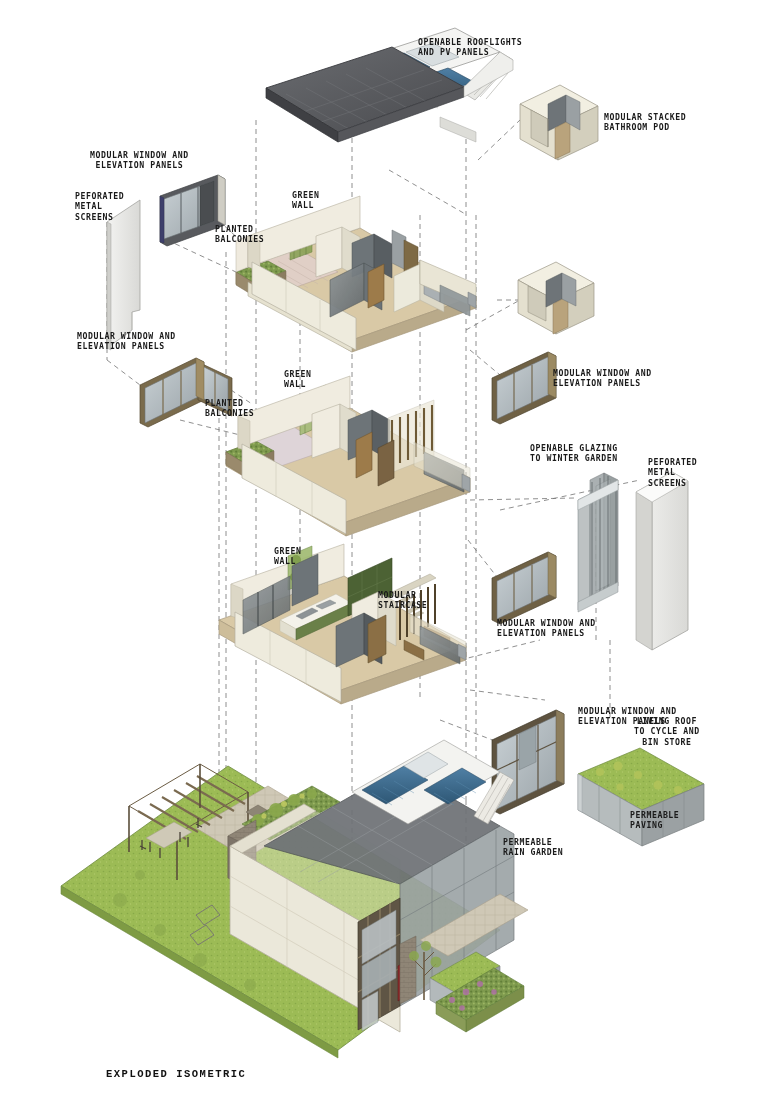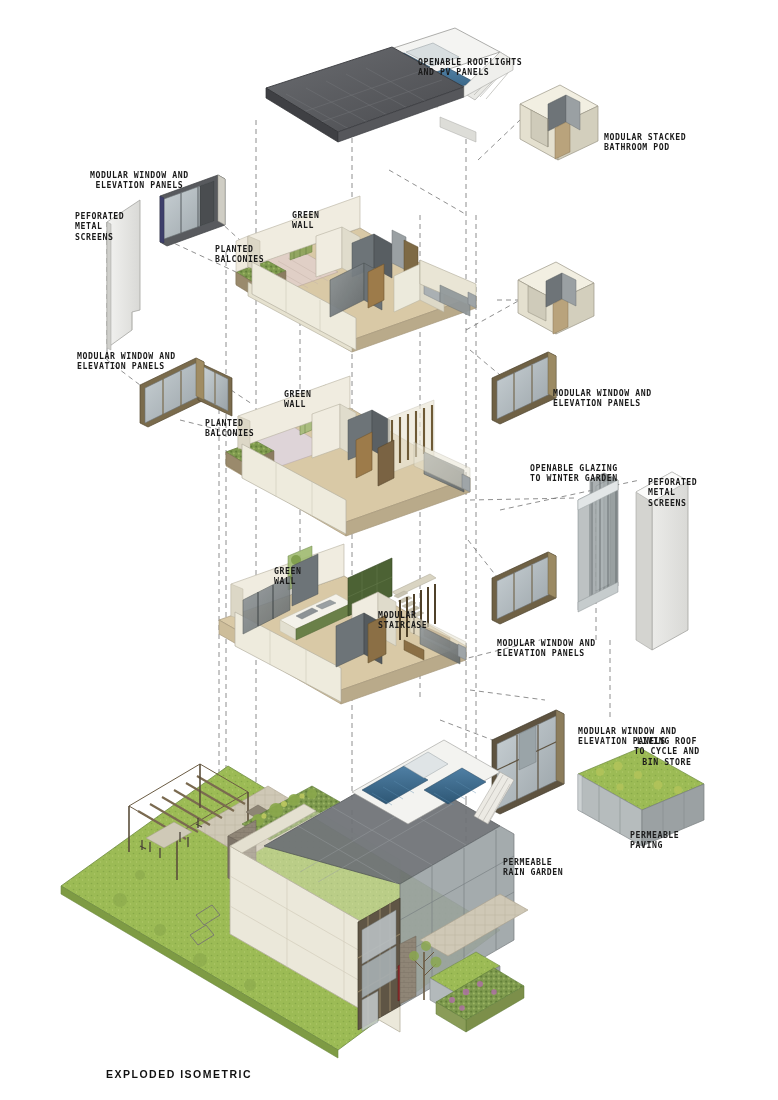--- a/index.html
+++ b/index.html
@@ -26,27 +26,26 @@
   .lbl {
     position: absolute;
     font-family: "DejaVu Sans Mono", "Liberation Mono", monospace;
     font-size: 8.2px;
     line-height: 10.4px;
     letter-spacing: 0.55px;
     font-weight: 700;
     color: #1a1a1a;
     white-space: pre;
     text-transform: uppercase;
-    margin-top: 20px;
   }
   #title {
     position: absolute;
     left: 106px;
     top: 1068px;
-    font-family: Liberation Sans, sans-serif;
+    font-family: Liberation Mono, monospace;
     font-size: 10.5px;
     letter-spacing: 1.5px;
     font-weight: 700;
     color: #111111;
     white-space: pre;
   }
 </style>
 </head>
 <body>
 

